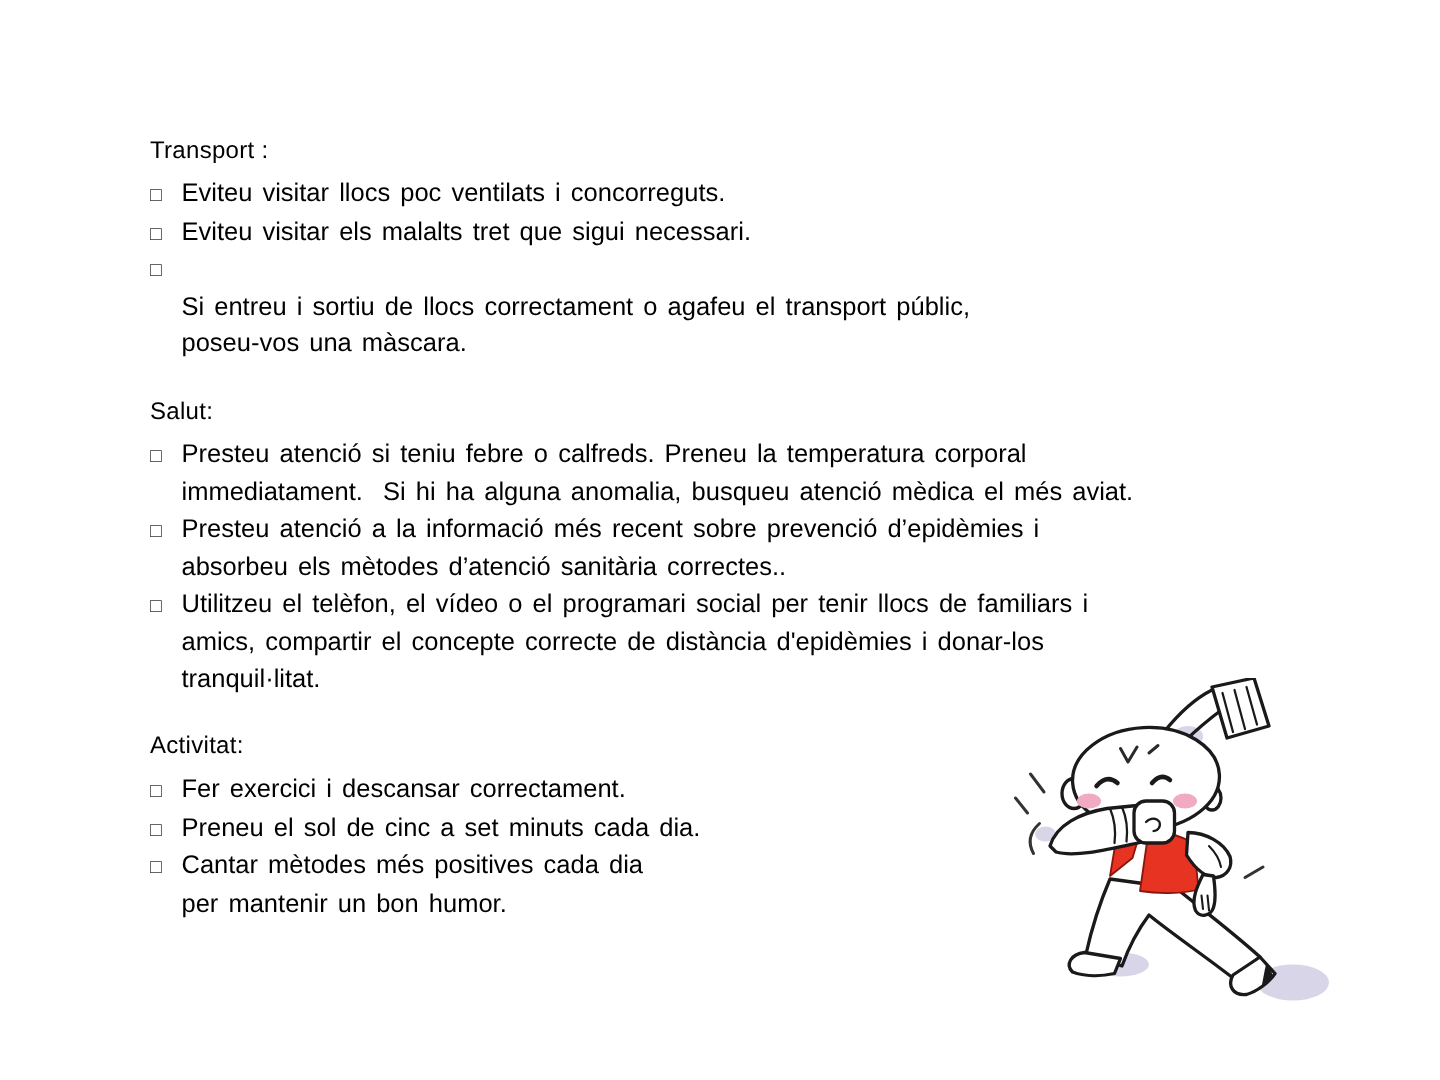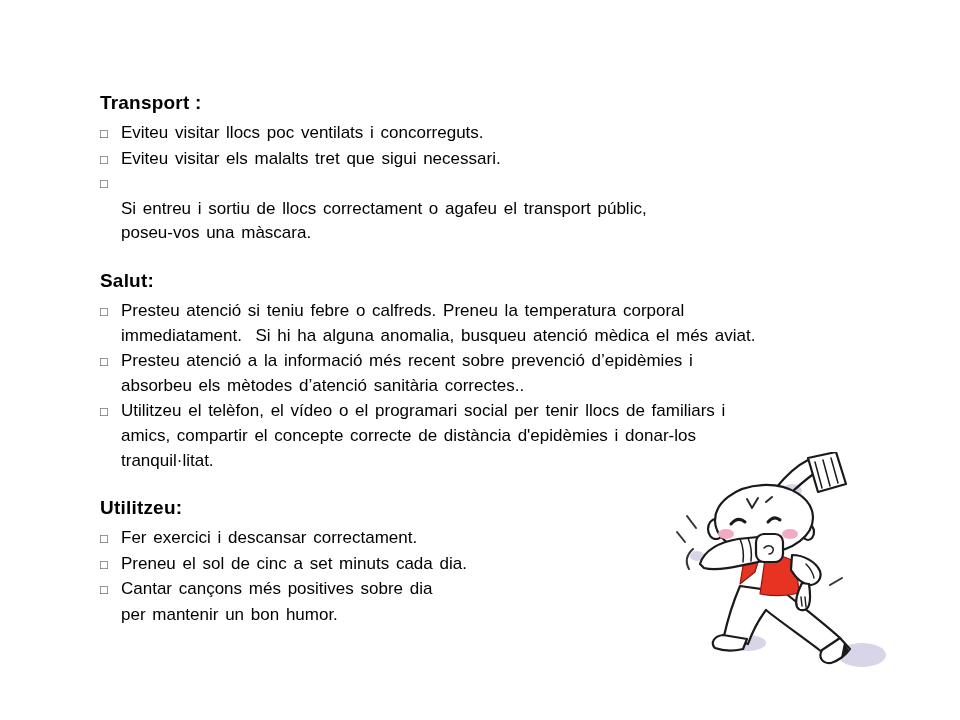--- a/index.html
+++ b/index.html
@@ -13,22 +13,22 @@
     color: #000000;
   }
   .content {
     position: absolute;
     left: 100px;
     top: 92px;
     width: 800px;
   }
   .section { margin-bottom: 24px; }
   .section-title {
-    font-size: 19px;
-    font-weight: bold;
+    font-size: 16px;
+    font-weight: normal;
     margin: 0 0 7px 0;
     letter-spacing: 0.2px;
   }
   .line {
     display: flex;
     align-items: baseline;
     font-size: 17px;
     line-height: 24.5px;
     word-spacing: 2px;
   }
@@ -102,32 +102,32 @@
         <span class="marker"></span>
         <span class="text">amics, compartir el concepte correcte de distància d'epidèmies i donar-los</span>
       </div>
       <div class="line">
         <span class="marker"></span>
         <span class="text">tranquil·litat.</span>
       </div>
     </div>
 
     <div class="section">
-      <h2 class="section-title">Utilitzeu:</h2>
+      <h2 class="section-title">Activitat:</h2>
       <div class="line">
         <span class="marker">□</span>
         <span class="text">Fer exercici i descansar correctament.</span>
       </div>
       <div class="line">
         <span class="marker">□</span>
         <span class="text">Preneu el sol de cinc a set minuts cada dia.</span>
       </div>
       <div class="line">
         <span class="marker">□</span>
-        <span class="text">Cantar cançons més positives sobre dia</span>
+        <span class="text">Cantar mètodes més positives cada dia</span>
       </div>
       <div class="line">
         <span class="marker"></span>
         <span class="text">per mantenir un bon humor.</span>
       </div>
     </div>
 
   </div>
 
   <svg class="illustration" viewBox="0 0 255 248" xmlns="http://www.w3.org/2000/svg">

